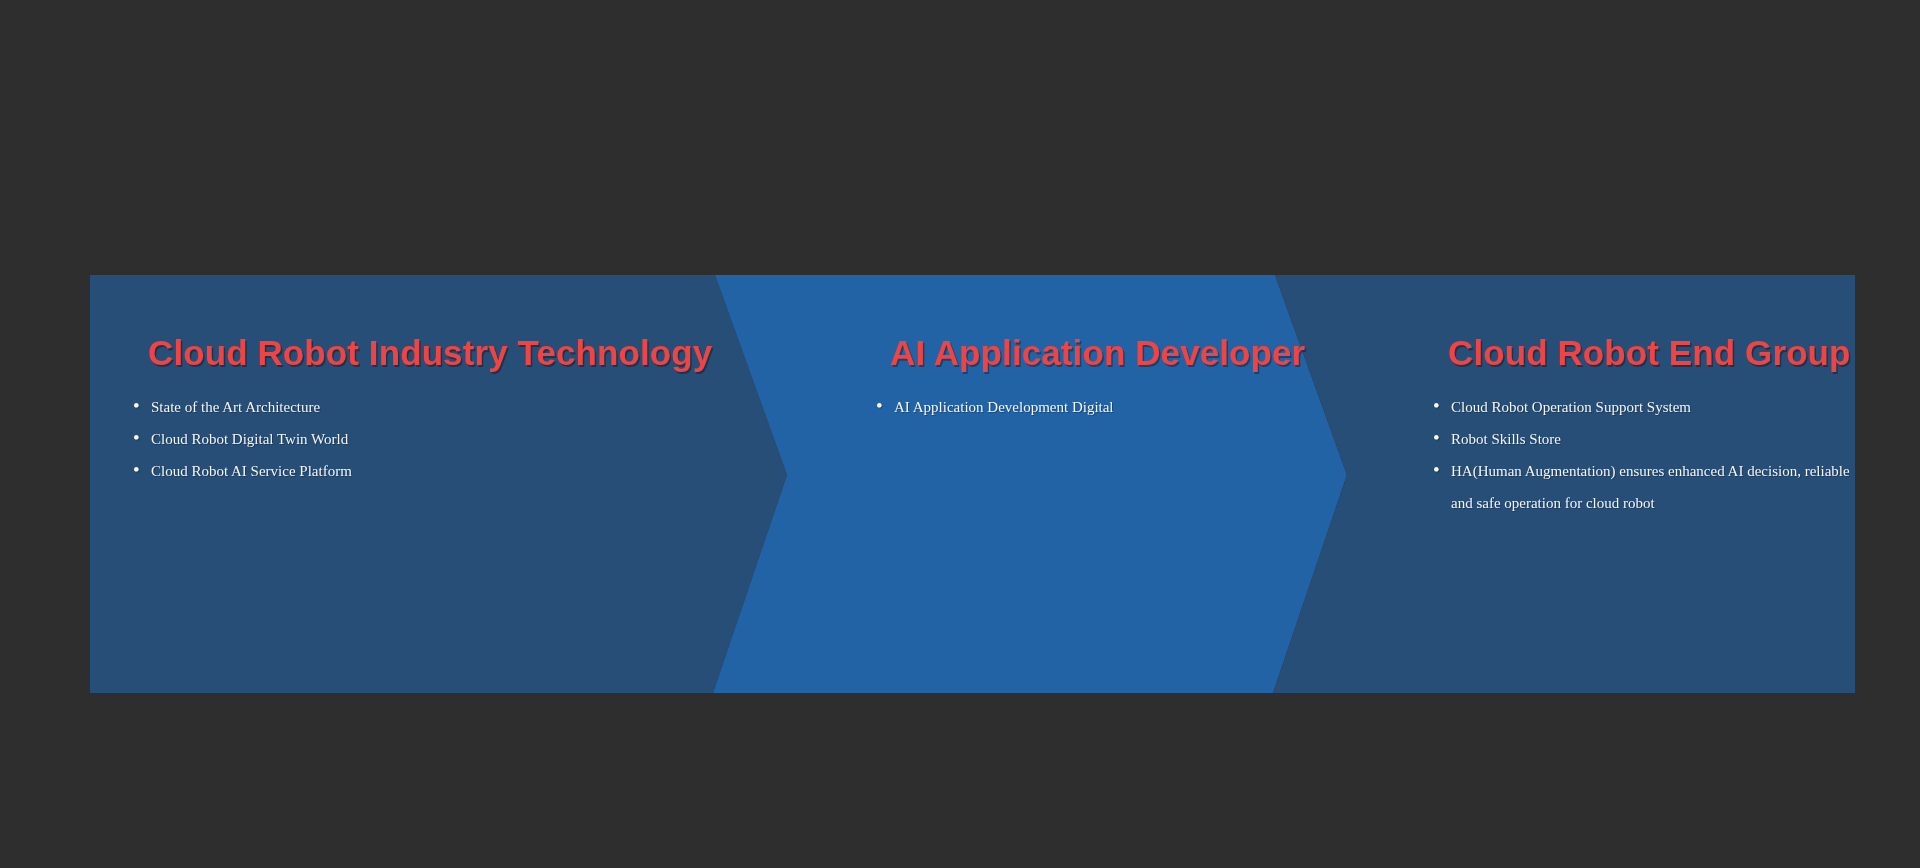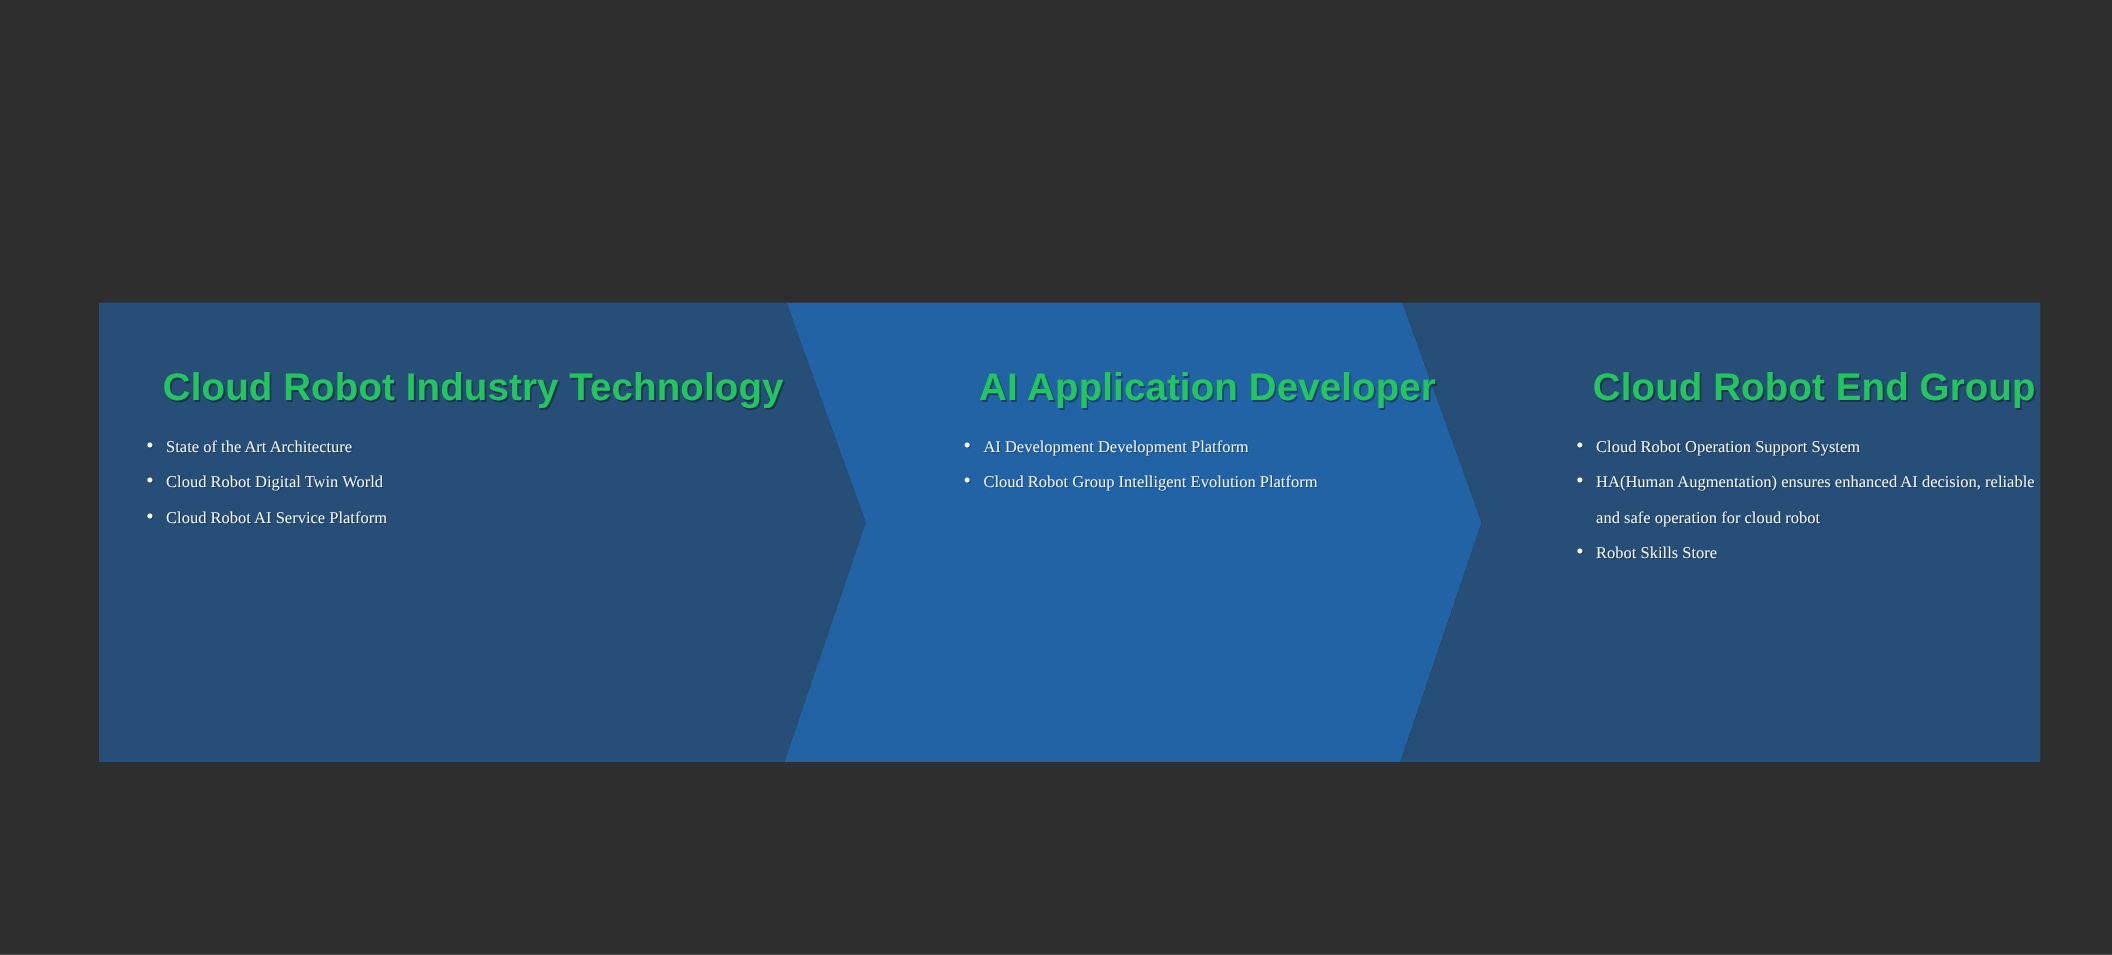--- a/index.html
+++ b/index.html
@@ -48,21 +48,21 @@
   }
 
   .segment.seg-1 { left: 0px;    width: 700px; }
   .segment.seg-2 { left: 700px;  width: 560px; }
   .segment.seg-3 { left: 1260px; width: 505px; }
 
   .seg-title {
     position: absolute;
     left: 0;
     top: 0;
-    color: #22c55e;
+    color: #ef4444;
     font-size: 35px;
     font-weight: 700;
     letter-spacing: 0.1px;
     white-space: nowrap;
     text-shadow: 1.5px 1.5px 0 rgba(0,0,0,0.33);
   }
 
   .seg-1 .seg-title { left: 58px;  top: 58px; }
   .seg-2 .seg-title { left: 100px; top: 58px; }
   .seg-3 .seg-title { left: 98px;  top: 58px; }
@@ -124,28 +124,27 @@
       <ul class="bullets">
         <li>State of the Art Architecture</li>
         <li>Cloud Robot Digital Twin World</li>
         <li>Cloud Robot AI Service Platform</li>
       </ul>
     </div>
 
     <div class="segment seg-2">
       <div class="seg-title">AI Application Developer</div>
       <ul class="bullets">
-        <li>AI Development Development Platform</li>
-        <li>Cloud Robot Group Intelligent Evolution Platform</li>
+        <li>AI Application Development Digital</li>
       </ul>
     </div>
 
     <div class="segment seg-3">
       <div class="seg-title">Cloud Robot End Group</div>
       <ul class="bullets">
         <li>Cloud Robot Operation Support System</li>
+        <li>Robot Skills Store</li>
         <li>HA(Human Augmentation) ensures enhanced AI decision, reliable and safe operation for cloud robot</li>
-        <li>Robot Skills Store</li>
       </ul>
     </div>
 
   </div>
 </div>
 
 </body></html>

